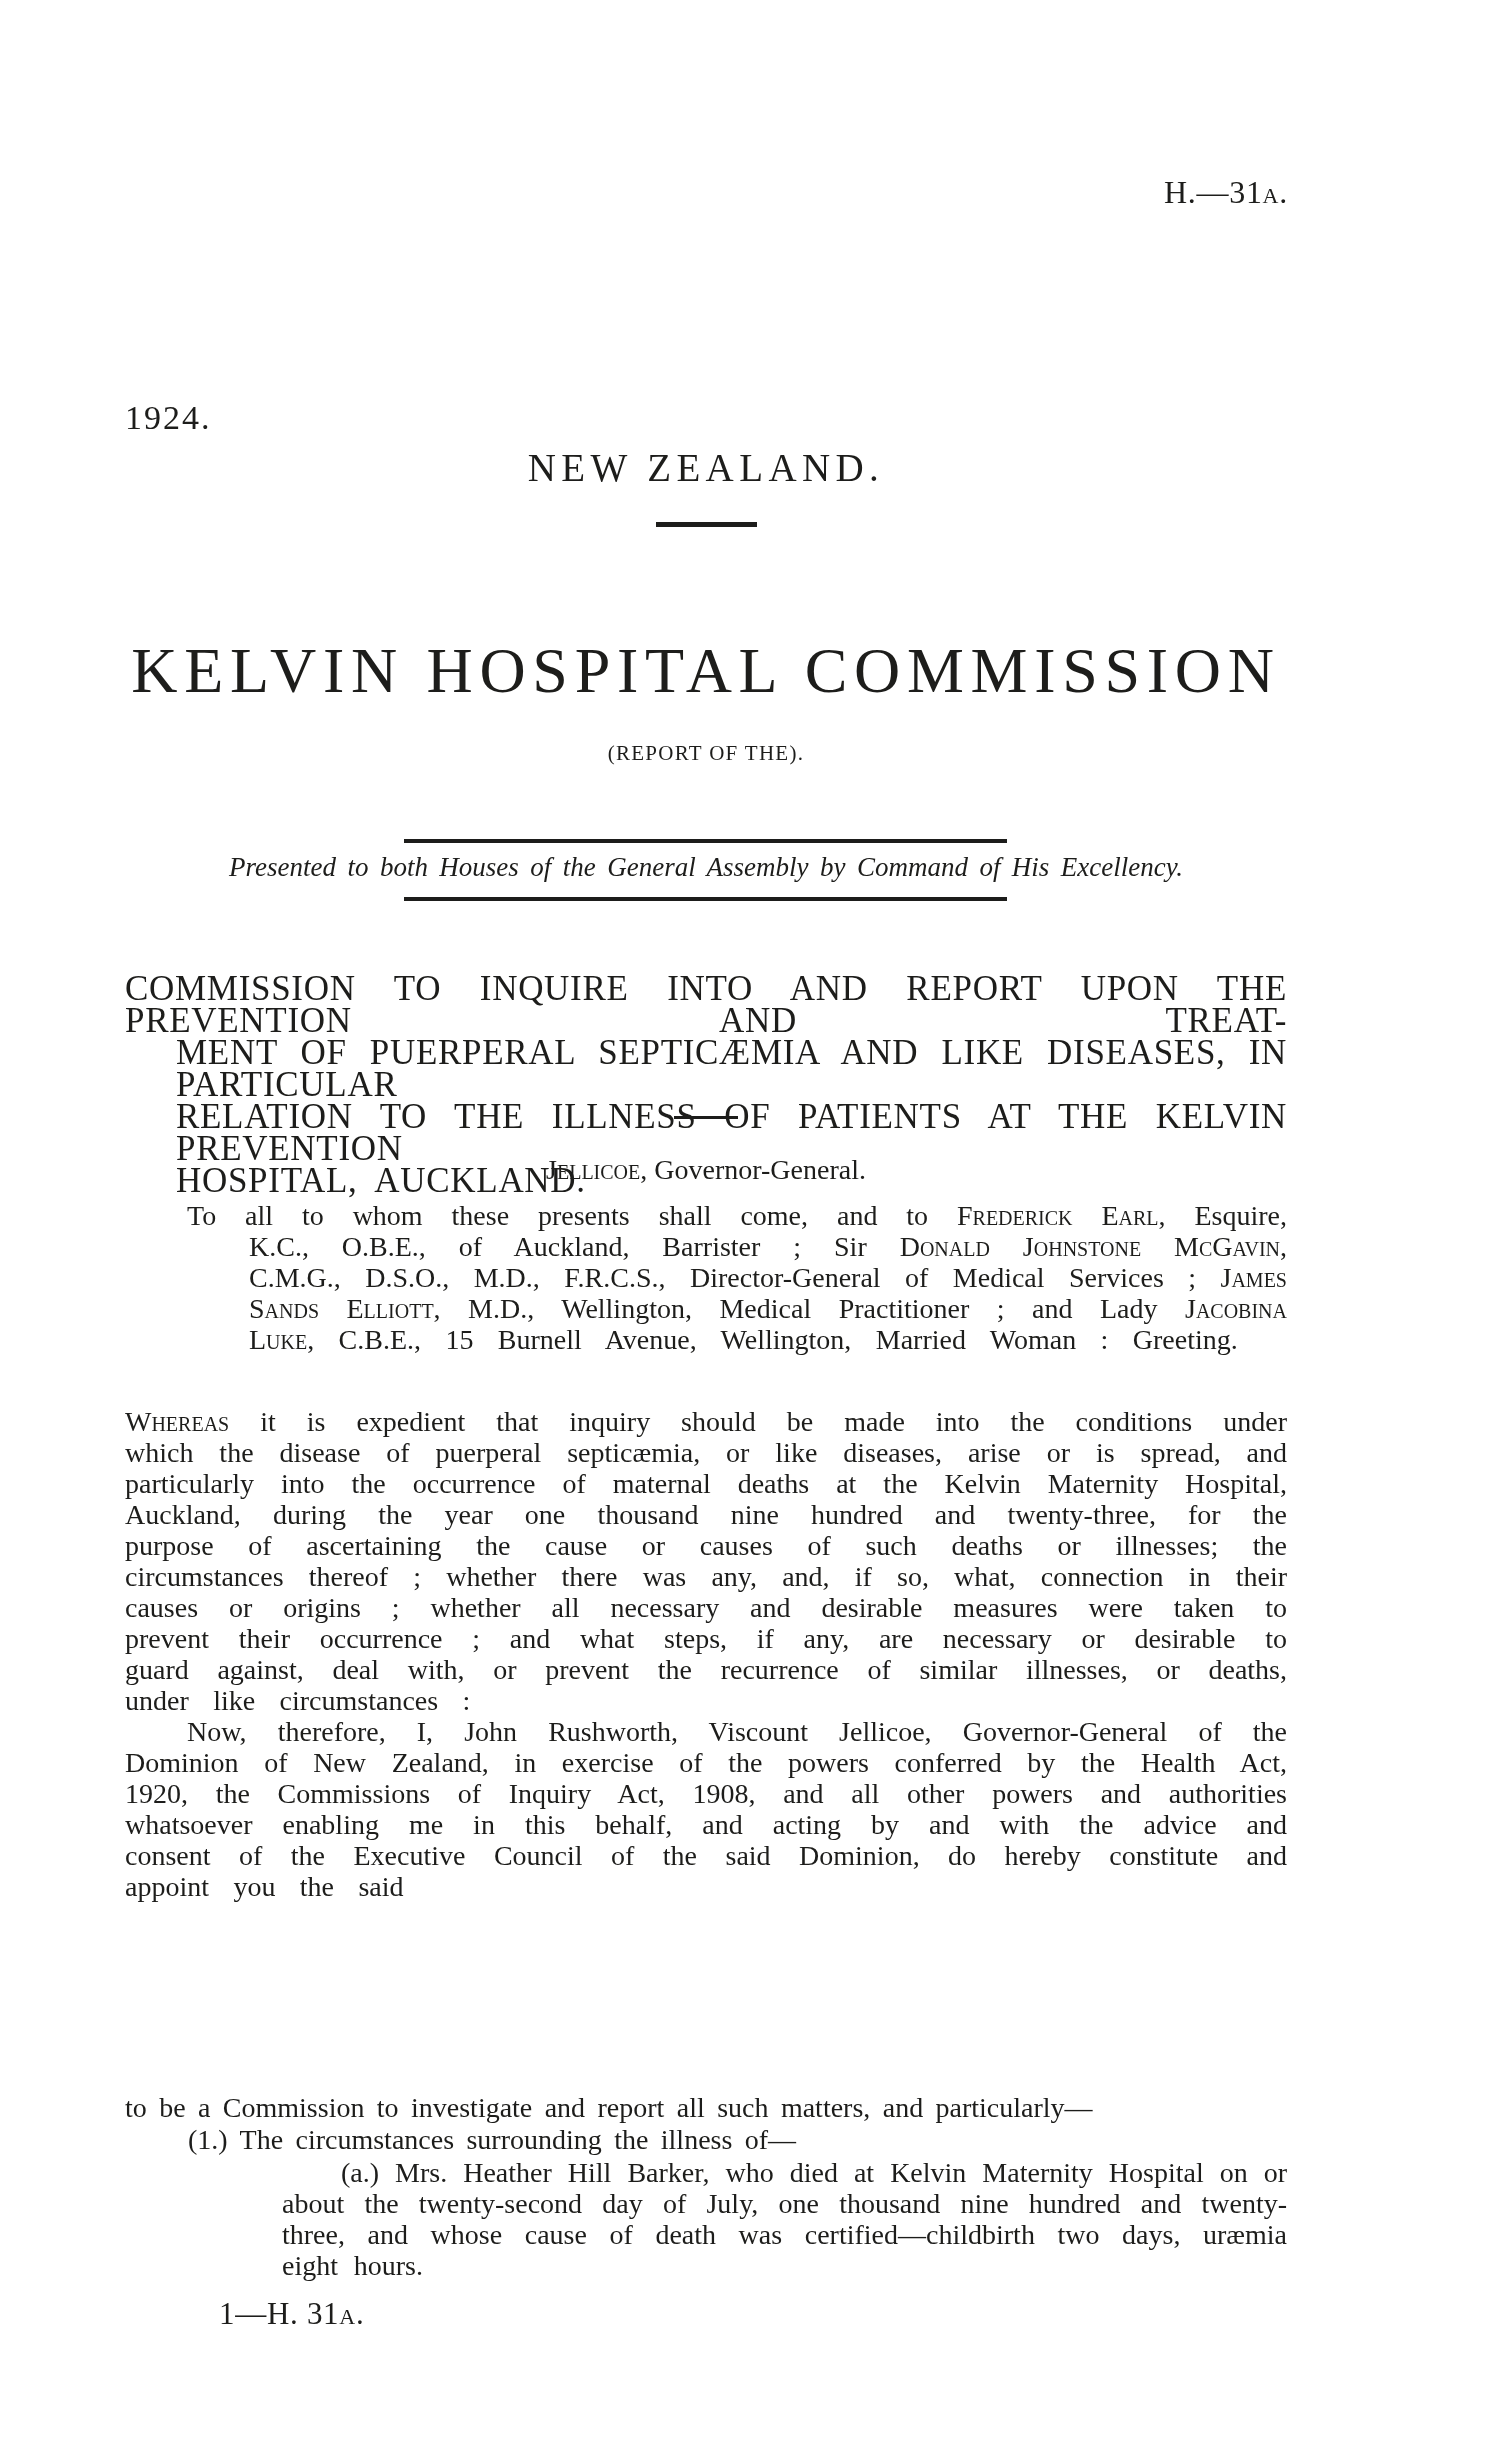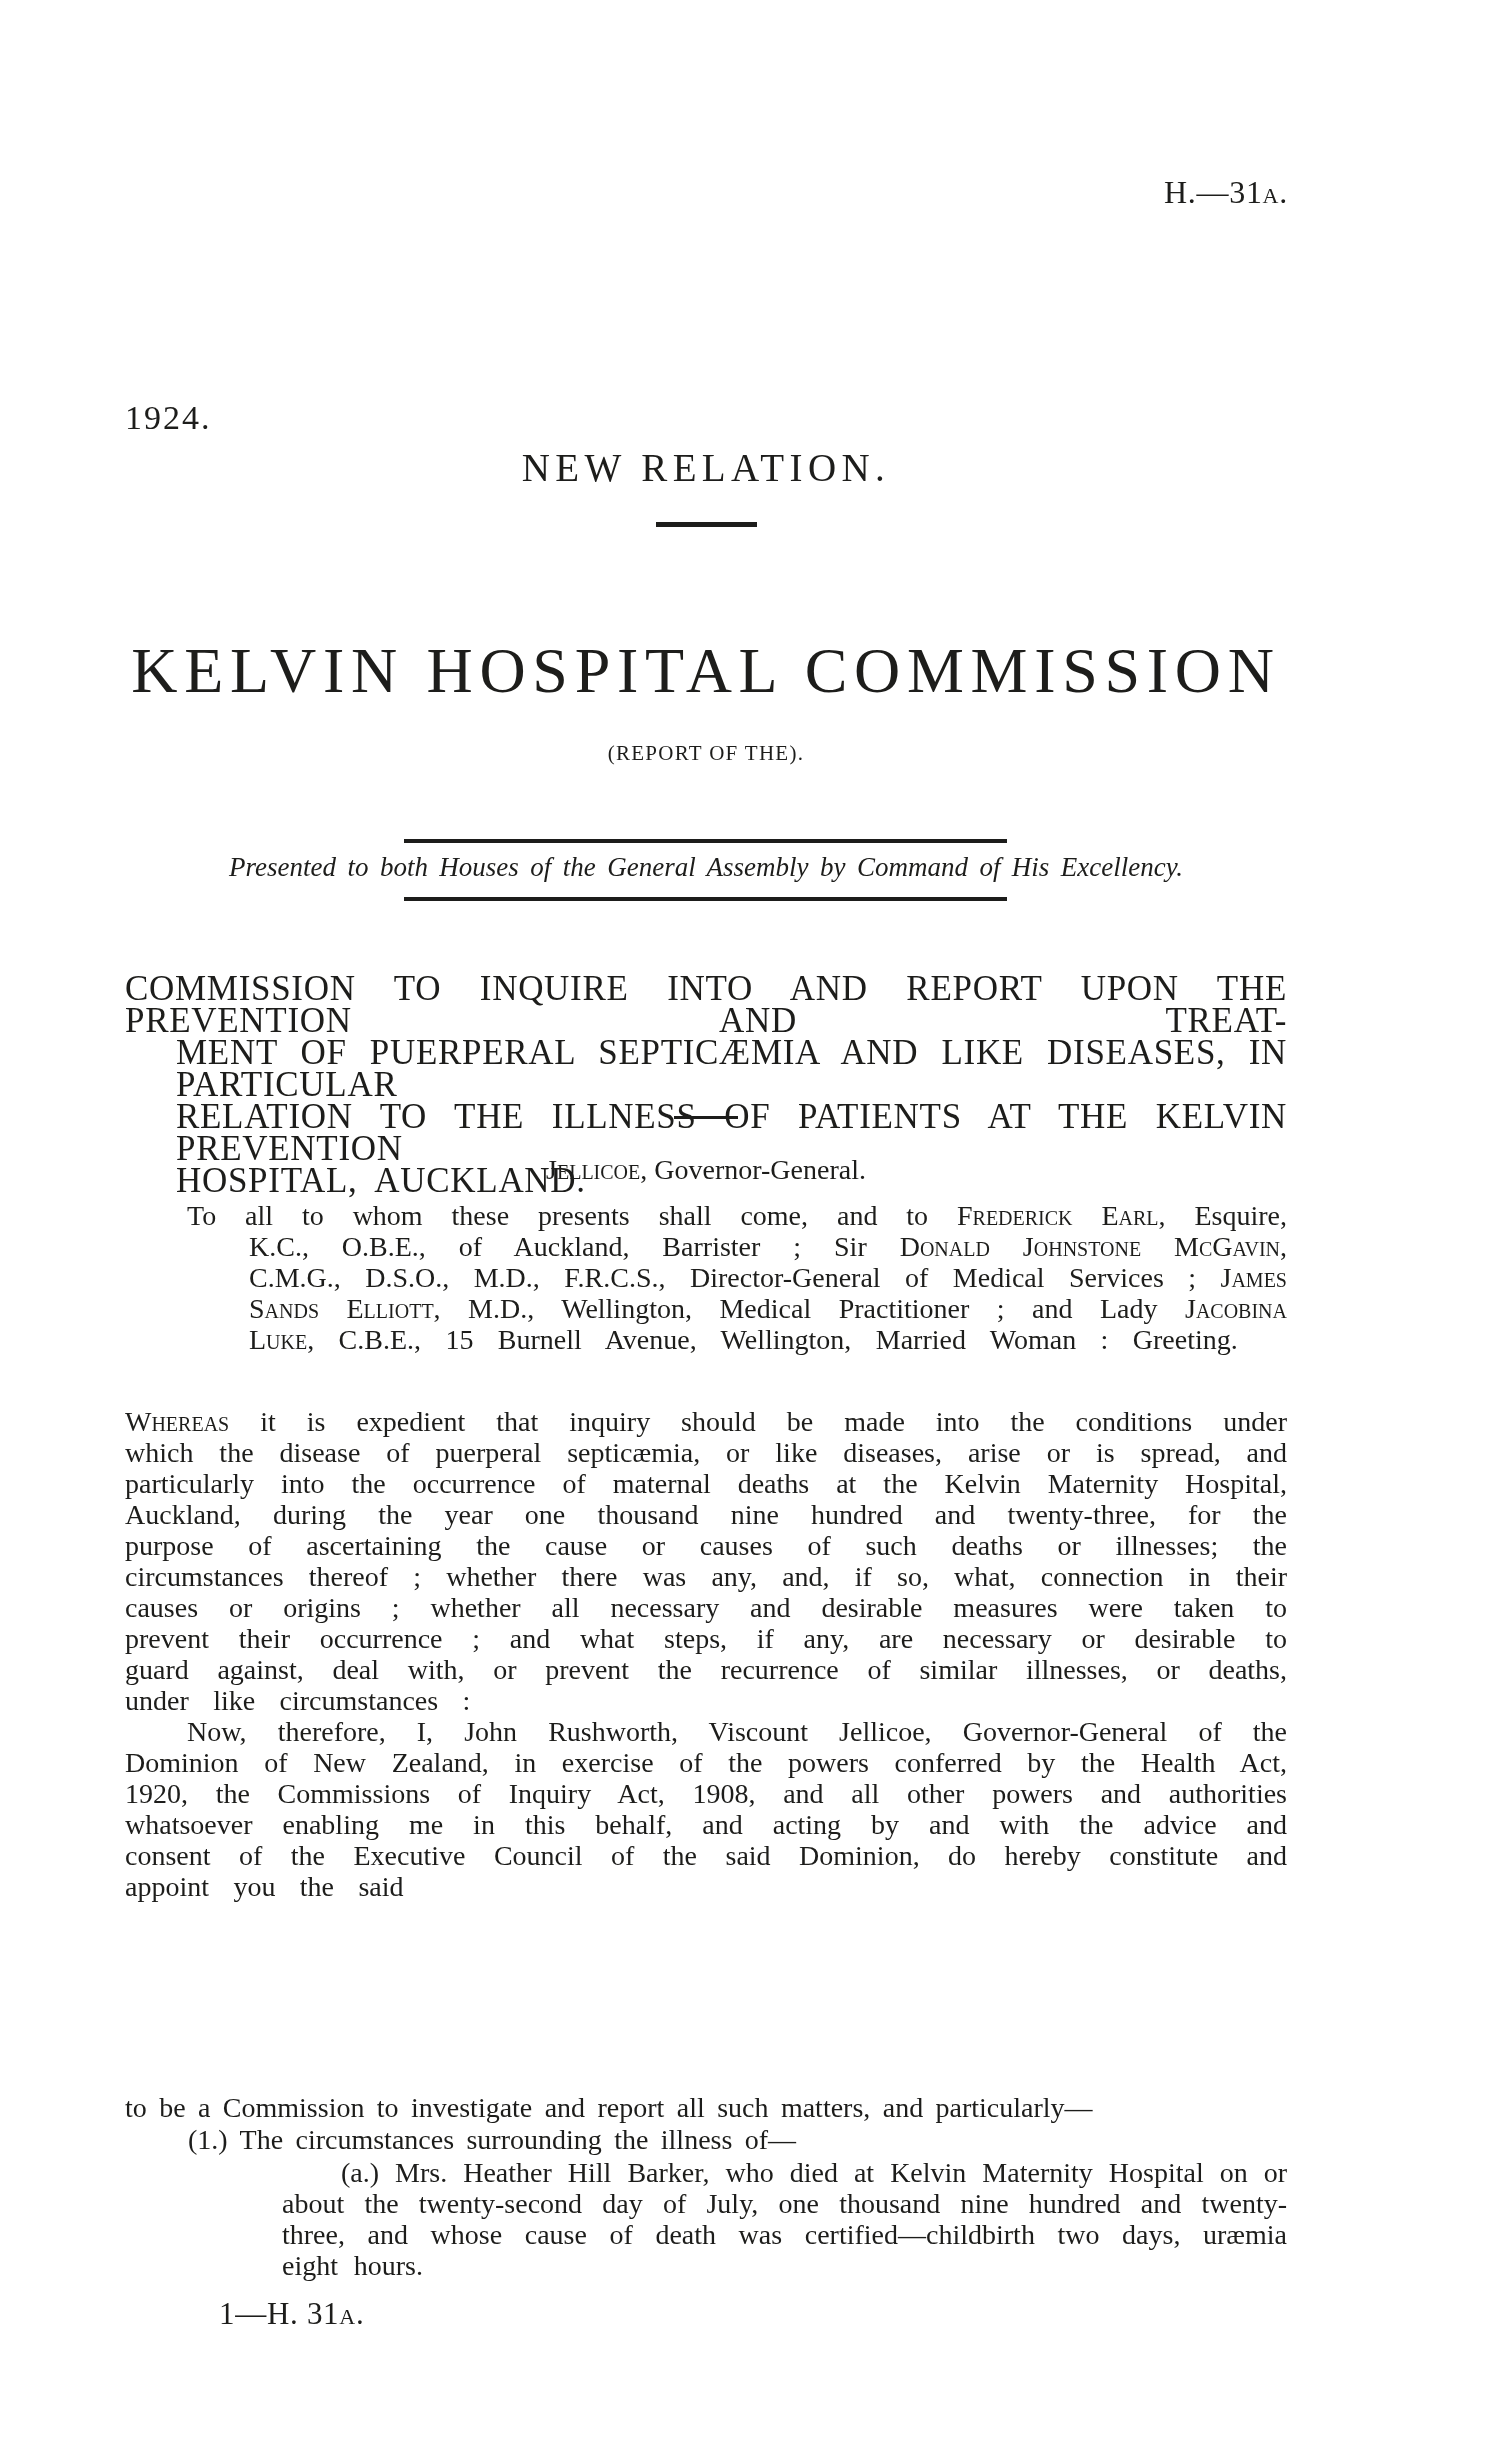--- a/index.html
+++ b/index.html
@@ -55,21 +55,21 @@
 </style>
 </head>
 <body>
 
 <div class="page" style="--paper: #ffffff; --ink: #1d1d1b;">
 
   <div class="abs h-code"><span>H.—31</span><span class="sc">a</span><span>.</span></div>
 
   <div class="abs year">1924.</div>
 
-  <div class="abs country">NEW RELATION.</div>
+  <div class="abs country">NEW ZEALAND.</div>
 
   <div class="rule rule-nz"></div>
 
   <h1 class="abs title">KELVIN HOSPITAL COMMISSION</h1>
 
   <div class="abs subtitle">(REPORT OF THE).</div>
 
   <div class="rule rule-a"></div>
 
   <div class="abs presented">Presented to both Houses of the General Assembly by Command of His Excellency.</div>

